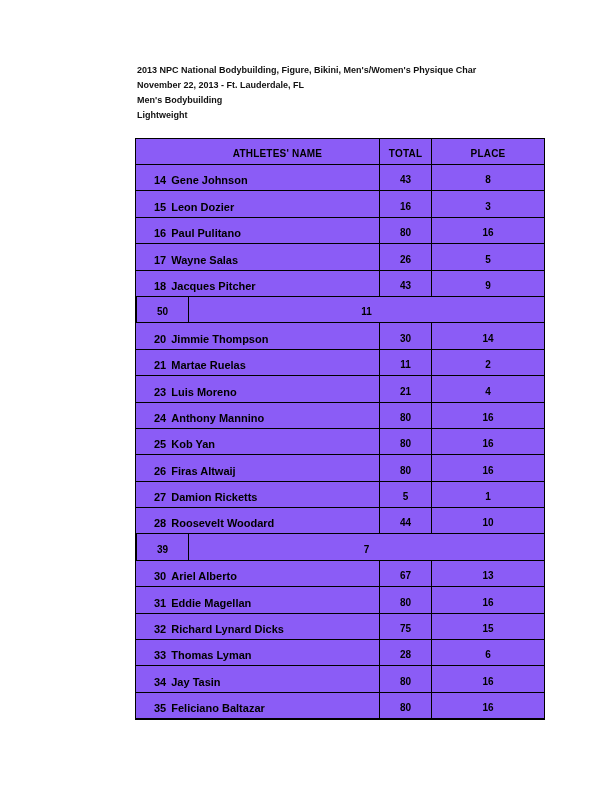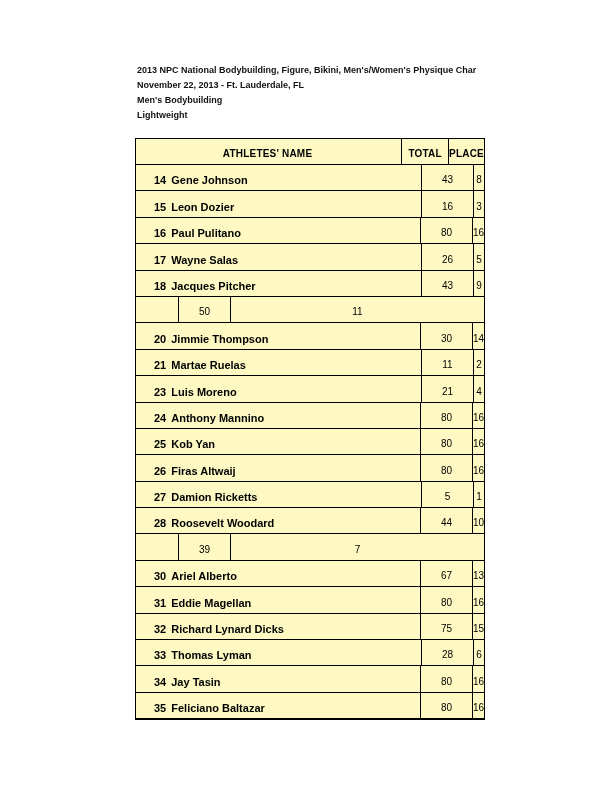--- a/index.html
+++ b/index.html
@@ -24,64 +24,64 @@
     font-size: 9px;
     font-weight: bold;
     line-height: 15px;
     color: #111111;
     white-space: nowrap;
   }
   .results-table {
     position: absolute;
     left: 135px;
     top: 138px;
-    width: 350px;
+    width: 410px;
     border: 1.5px solid #000000;
     border-bottom-width: 2px;
     box-sizing: border-box;
-    background: #fef9c3;
+    background: #8b5cf6;
   }
   .tr {
     display: flex;
     align-items: stretch;
     height: 26.4px;
     border-top: 1px solid #000000;
     box-sizing: border-box;
   }
   .tr.header-row {
     height: 25px;
     border-top: none;
   }
   .td, .th {
     display: flex;
     align-items: flex-end;
     box-sizing: border-box;
   }
   .col-name  { width: 243px; }
-  .col-total { width: 52px; border-left: 1.5px solid #000000; margin-left: 42px; }
+  .col-total { width: 52px; border-left: 1.5px solid #000000; }
   .col-place { flex: 1; border-left: 1.5px solid #000000; }
   .th {
     font-weight: bold;
     font-size: 10px;
     justify-content: center;
     padding-bottom: 5px;
     letter-spacing: 0.2px;
   }
   .th.col-name { padding-left: 40px; }
   .td.col-name {
     font-weight: bold;
     font-size: 11px;
     padding-left: 18px;
     padding-bottom: 4px;
     white-space: nowrap;
   }
   .td.col-name .num { margin-right: 5px; }
   .td.col-total, .td.col-place {
     font-size: 10px;
-    font-weight: normal;
+    font-weight: bold;
     justify-content: center;
     padding-bottom: 5px;
   }
 </style>
 </head>
 <body>
 
 <div class="page">
 
   <div class="header-block">

